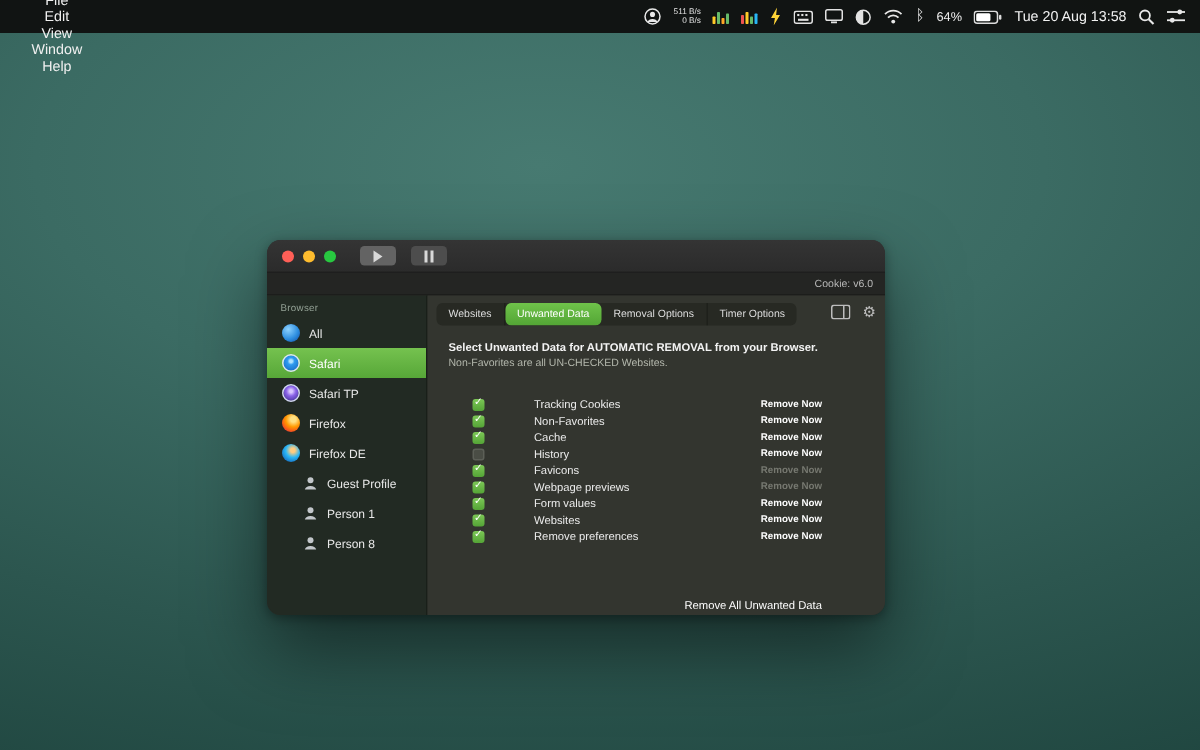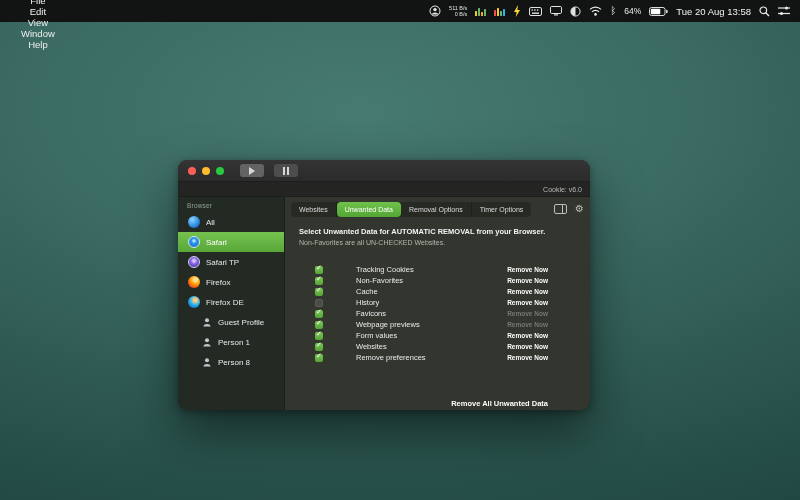--- a/index.html
+++ b/index.html
@@ -85,21 +85,21 @@
   .subheading { font-size:7px; color:#b3b7ac; margin-top:3px; }
   .rows { margin:18px 0 0 16px; }
   .drow { height:11px; display:flex; align-items:center; }
   .chk { width:8px; height:8px; border-radius:2px; margin-right:6px; position:relative; flex:none; }
   .chk.checked { background:linear-gradient(#7cc756,#54a436); }
   .chk.unchecked { background:#4a4d45; border:1px solid #5c5f57; }
   .chk.checked::after { content:"✓"; position:absolute; left:1px; top:-1.5px; font-size:7px; font-weight:bold; color:#fff; font-family:"DejaVu Sans",sans-serif; }
   .dlabel { flex:1; font-size:7.5px; color:#ebebeb;margin-left:27px; }
   .remove-now { font-size:6.5px; font-weight:bold; color:#fdfdfd; }
   .remove-now.disabled { color:#767870; }
-  .remove-all { position:absolute; right:42px; top:178px; font-size:7.5px; font-weight:bold; color:#fdfdfd; }
+  .remove-all { position:absolute; right:42px; top:178px; font-size:7.5px; font-weight:normal; color:#fdfdfd; }
 </style>
 </head>
 <body>
 
 <div class="menubar">
   <div class="mb-left">
     <span class="apple"></span>
     <span class="mb-app">Cookie</span>
     <span class="mb-item">File</span>
     <span class="mb-item">Edit</span>

